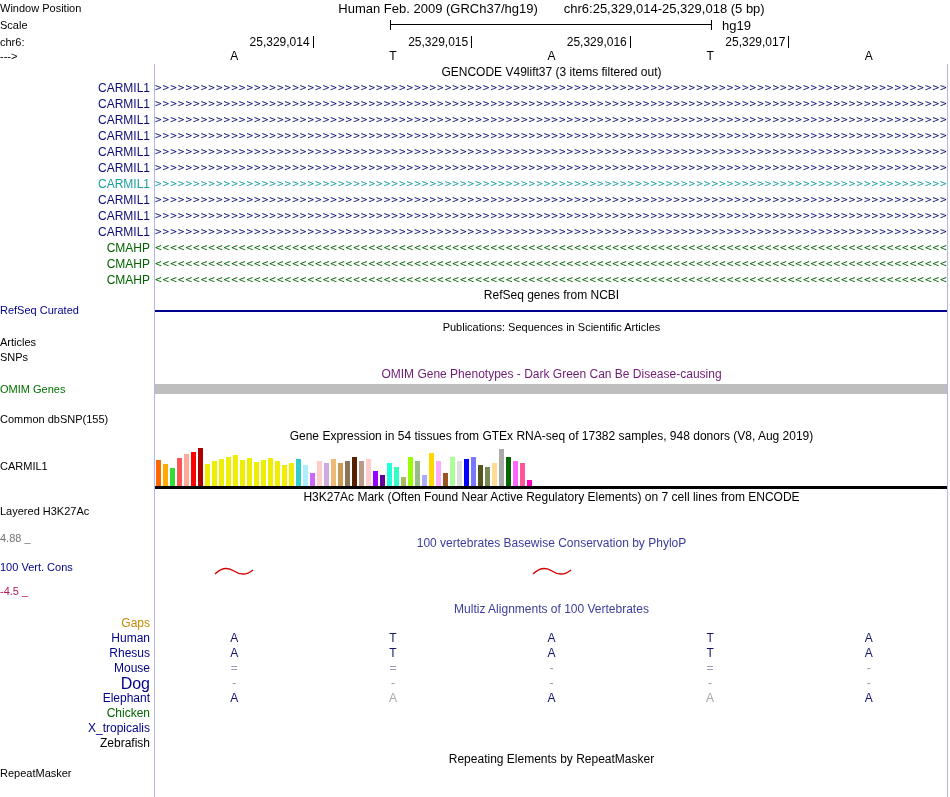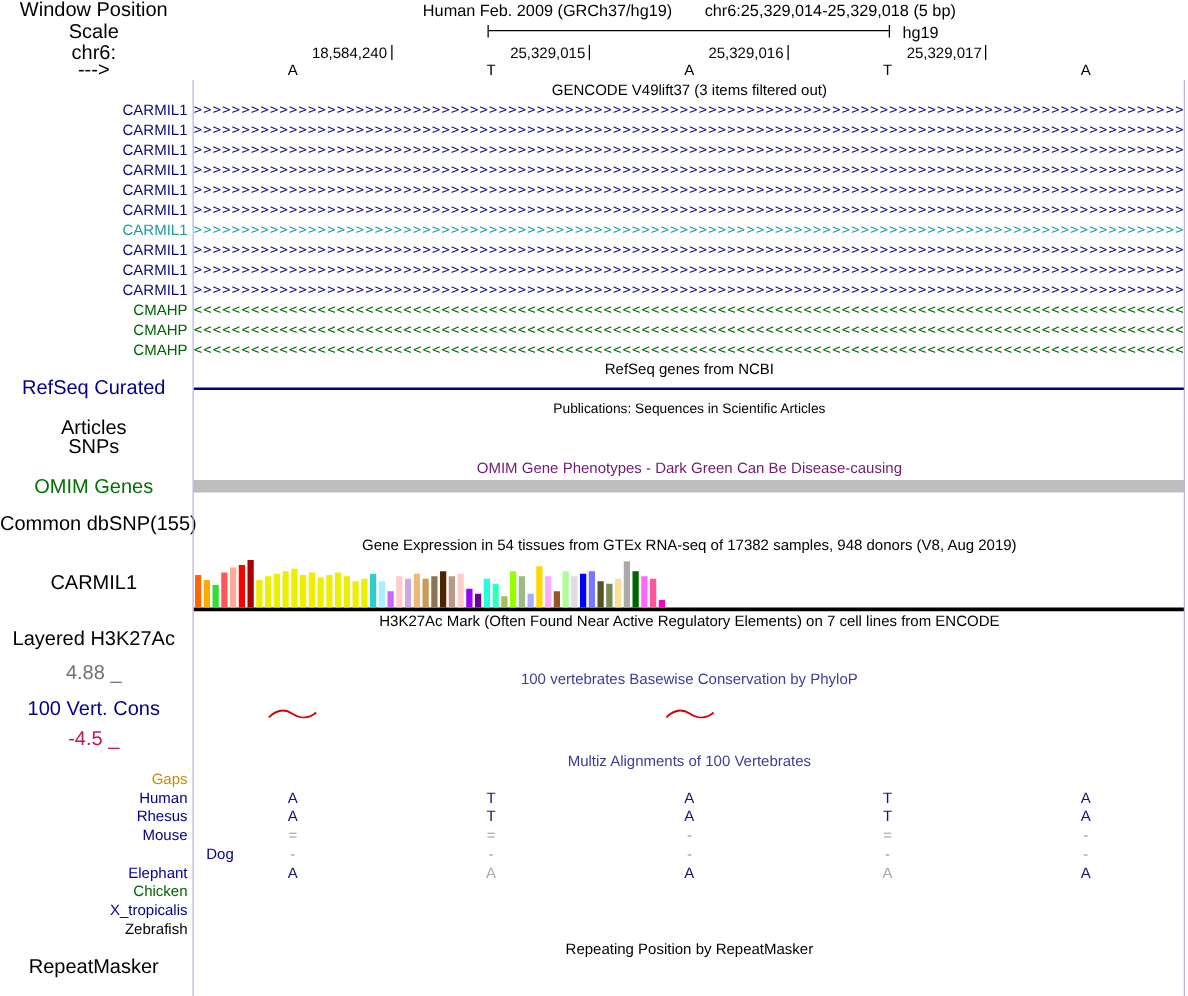--- a/index.html
+++ b/index.html
@@ -1,19 +1,19 @@
 <!DOCTYPE html>
 <html><head>
 <meta charset="utf-8">
 <style>
   html,body{margin:0;padding:0}
   body{width:950px;height:797px;background:#fff;color:#000;
        font-family:"Liberation Sans","DejaVu Sans",sans-serif;}
   #browser{position:relative;width:950px;height:797px;overflow:hidden;background:#fff}
-  .lab{position:absolute;left:0;width:150px;text-align:center;font-size:16px;line-height:13px;white-space:nowrap}
+  .lab{position:absolute;left:0;width:150px;text-align:left;font-size:11px;line-height:13px;white-space:nowrap}
   .ctr{position:absolute;left:155px;width:793px;text-align:center;font-size:12px;line-height:13px;white-space:nowrap}
   .sm{font-size:11px}
   .navy{color:#00008B}
   .green{color:#701a75}
   .bluetitle{color:#3C3C9C}
   .hdr{position:absolute;left:155px;top:2px;width:793px;display:flex;justify-content:center;gap:26px;
        font-size:13px;line-height:14px;white-space:nowrap}
   #scalebar{position:absolute;left:390px;top:20px;width:320px;height:10px;
             border-left:1px solid #000;border-right:1px solid #000}
   #scalebar::after{content:"";position:absolute;left:0;right:0;top:4px;border-top:1px solid #000}
@@ -60,26 +60,26 @@
   <div class="ctr" style="top:491px">H3K27Ac Mark (Often Found Near Active Regulatory Elements) on 7 cell lines from ENCODE</div>
   <div class="lab" style="top:505px">Layered H3K27Ac</div>
 
   <div class="lab" style="top:532px;color:#737373">4.88 _</div>
   <div class="ctr bluetitle" style="top:537px">100 vertebrates Basewise Conservation by PhyloP</div>
   <div class="lab navy" style="top:561px">100 Vert. Cons</div>
   <div class="lab" style="top:585px;color:#be185d">-4.5 _</div>
 
   <div class="ctr bluetitle" style="top:603px">Multiz Alignments of 100 Vertebrates</div>
 
-  <div class="ctr" style="top:753px">Repeating Position by RepeatMasker</div>
+  <div class="ctr" style="top:753px">Repeating Elements by RepeatMasker</div>
   <div class="lab" style="top:767px">RepeatMasker</div>
 
   <div class="vguide" style="left:154px"></div>
   <div class="vguide" style="left:947px"></div>
-<div style="position: absolute; left: 231.6px; top: 36px; width: 78px; text-align: right; font-size: 12px; line-height: 13px;">18,584,240</div>
+<div style="position: absolute; left: 231.6px; top: 36px; width: 78px; text-align: right; font-size: 12px; line-height: 13px;">25,329,014</div>
     <div style="position: absolute; left: 312.6px; top: 36px; width: 1px; height: 12px; background: rgb(0, 0, 0);"></div>
     <div style="position: absolute; left: 390.2px; top: 36px; width: 78px; text-align: right; font-size: 12px; line-height: 13px;">25,329,015</div>
     <div style="position: absolute; left: 471.2px; top: 36px; width: 1px; height: 12px; background: rgb(0, 0, 0);"></div>
     <div style="position: absolute; left: 548.8px; top: 36px; width: 78px; text-align: right; font-size: 12px; line-height: 13px;">25,329,016</div>
     <div style="position: absolute; left: 629.8px; top: 36px; width: 1px; height: 12px; background: rgb(0, 0, 0);"></div>
     <div style="position: absolute; left: 707.4px; top: 36px; width: 78px; text-align: right; font-size: 12px; line-height: 13px;">25,329,017</div>
     <div style="position: absolute; left: 788.4px; top: 36px; width: 1px; height: 12px; background: rgb(0, 0, 0);"></div>
     <div style="position: absolute; left: 224.3px; top: 50px; width: 20px; text-align: center; font-size: 12px; line-height: 13px;">A</div>
     <div style="position: absolute; left: 382.9px; top: 50px; width: 20px; text-align: center; font-size: 12px; line-height: 13px;">T</div>
     <div style="position: absolute; left: 541.5px; top: 50px; width: 20px; text-align: center; font-size: 12px; line-height: 13px;">A</div>
@@ -185,21 +185,21 @@
     <div style="position: absolute; left: 384.9px; top: 647px; width: 16px; text-align: center; font-size: 12px; line-height: 13px; color: rgb(21, 21, 112);">T</div>
     <div style="position: absolute; left: 543.5px; top: 647px; width: 16px; text-align: center; font-size: 12px; line-height: 13px; color: rgb(21, 21, 112);">A</div>
     <div style="position: absolute; left: 702.1px; top: 647px; width: 16px; text-align: center; font-size: 12px; line-height: 13px; color: rgb(21, 21, 112);">T</div>
     <div style="position: absolute; left: 860.7px; top: 647px; width: 16px; text-align: center; font-size: 12px; line-height: 13px; color: rgb(21, 21, 112);">A</div>
     <div style="position: absolute; left: 0px; top: 662px; width: 150px; text-align: right; font-size: 12px; line-height: 13px; color: rgb(0, 0, 139); white-space: nowrap;">Mouse</div>
     <div style="position: absolute; left: 226.3px; top: 662px; width: 16px; text-align: center; font-size: 12px; line-height: 13px; color: rgb(152, 152, 184);">=</div>
     <div style="position: absolute; left: 384.9px; top: 662px; width: 16px; text-align: center; font-size: 12px; line-height: 13px; color: rgb(152, 152, 184);">=</div>
     <div style="position: absolute; left: 543.5px; top: 662px; width: 16px; text-align: center; font-size: 12px; line-height: 13px; color: rgb(154, 154, 154);">-</div>
     <div style="position: absolute; left: 702.1px; top: 662px; width: 16px; text-align: center; font-size: 12px; line-height: 13px; color: rgb(152, 152, 184);">=</div>
     <div style="position: absolute; left: 860.7px; top: 662px; width: 16px; text-align: center; font-size: 12px; line-height: 13px; color: rgb(154, 154, 154);">-</div>
-    <div style="position: absolute; left: 0px; top: 677px; width: 150px; text-align: right; font-size: 12px; line-height: 13px; color: rgb(0, 0, 139); white-space: nowrap; margin-left: 37px;">Dog</div>
+    <div style="position: absolute; left: 0px; top: 677px; width: 150px; text-align: right; font-size: 16px; line-height: 13px; color: rgb(0, 0, 139); white-space: nowrap;">Dog</div>
     <div style="position: absolute; left: 226.3px; top: 677px; width: 16px; text-align: center; font-size: 12px; line-height: 13px; color: rgb(154, 154, 154);">-</div>
     <div style="position: absolute; left: 384.9px; top: 677px; width: 16px; text-align: center; font-size: 12px; line-height: 13px; color: rgb(154, 154, 154);">-</div>
     <div style="position: absolute; left: 543.5px; top: 677px; width: 16px; text-align: center; font-size: 12px; line-height: 13px; color: rgb(154, 154, 154);">-</div>
     <div style="position: absolute; left: 702.1px; top: 677px; width: 16px; text-align: center; font-size: 12px; line-height: 13px; color: rgb(154, 154, 154);">-</div>
     <div style="position: absolute; left: 860.7px; top: 677px; width: 16px; text-align: center; font-size: 12px; line-height: 13px; color: rgb(154, 154, 154);">-</div>
     <div style="position: absolute; left: 0px; top: 692px; width: 150px; text-align: right; font-size: 12px; line-height: 13px; color: rgb(0, 0, 139); white-space: nowrap;">Elephant</div>
     <div style="position: absolute; left: 226.3px; top: 692px; width: 16px; text-align: center; font-size: 12px; line-height: 13px; color: rgb(21, 21, 112);">A</div>
     <div style="position: absolute; left: 384.9px; top: 692px; width: 16px; text-align: center; font-size: 12px; line-height: 13px; color: rgb(168, 168, 168);">A</div>
     <div style="position: absolute; left: 543.5px; top: 692px; width: 16px; text-align: center; font-size: 12px; line-height: 13px; color: rgb(21, 21, 112);">A</div>
     <div style="position: absolute; left: 702.1px; top: 692px; width: 16px; text-align: center; font-size: 12px; line-height: 13px; color: rgb(168, 168, 168);">A</div>

